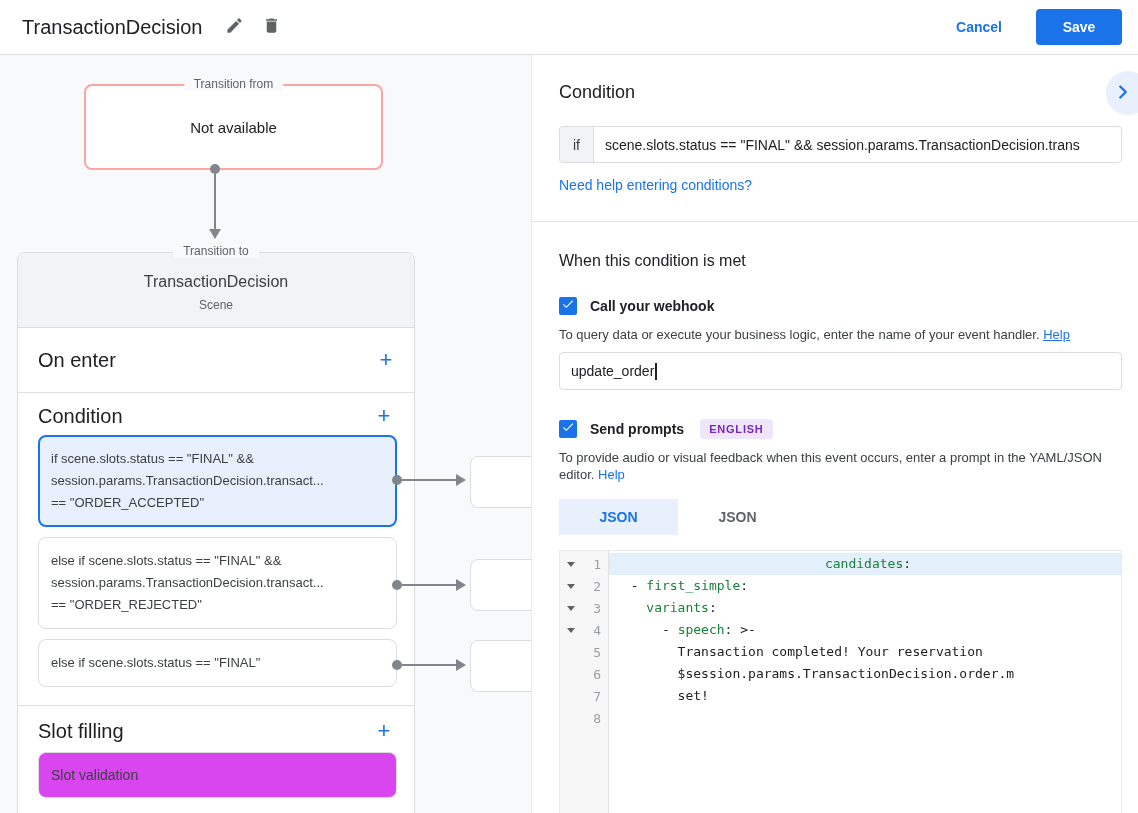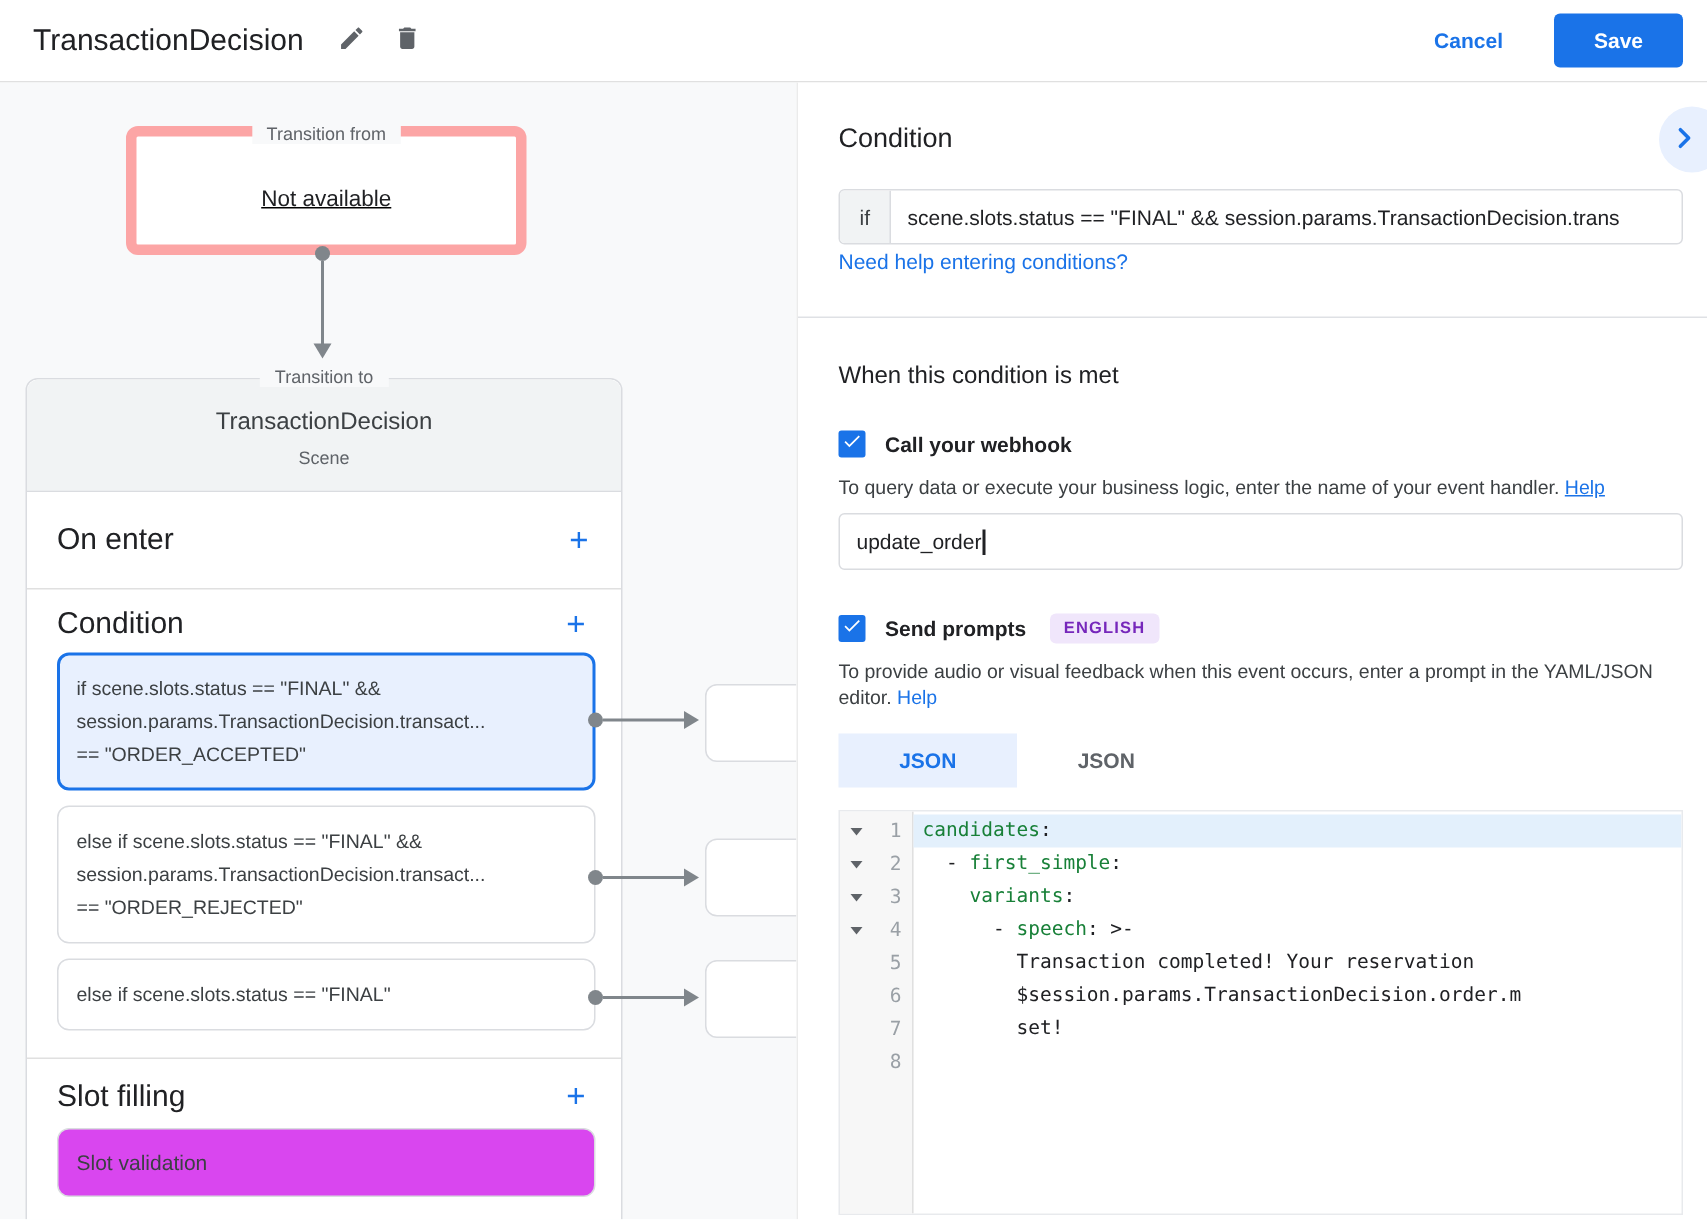--- a/index.html
+++ b/index.html
@@ -16,21 +16,21 @@
   .btn-cancel { background: none; border: none; color: #1a73e8; font-size: 14px; font-weight: bold; font-family: inherit; cursor: pointer; margin-right: 34px; }
   .btn-save { background: #1a73e8; border: none; color: #fff; font-size: 14px; font-weight: bold; font-family: inherit; cursor: pointer; width: 86px; height: 36px; border-radius: 4px; }
 
   
   .content { position: relative; height: 758px; }
 
   
   .diagram { position: absolute; left: 0; top: 0; bottom: 0; width: 531px; background: #f8f9fa; overflow: hidden; }
   .float-label { position: absolute; top: -9px; left: 50%; transform: translateX(-50%); background: #f8f9fa; padding: 0 10px; font-size: 12px; color: #5f6368; white-space: nowrap; }
 
-  .from-card { position: absolute; left: 84px; top: 29px; width: 267px; height: 86px; background: #fff; border: 7px solid #fca5a5; border-radius: 8px; text-decoration: underline; }
+  .from-card { position: absolute; left: 84px; top: 29px; width: 299px; height: 86px; background: #fff; border: 2px solid #fca5a5; border-radius: 8px; }
   .from-value { text-align: center; margin-top: 33px; font-size: 15px; color: #202124; }
 
   .dot { position: absolute; width: 10px; height: 10px; border-radius: 50%; background: #80868b; }
   .vline { position: absolute; left: 214px; top: 119px; width: 2px; height: 56px; background: #80868b; }
   .arrow-down { position: absolute; left: 209px; top: 174px; width: 0; height: 0; border-left: 6px solid transparent; border-right: 6px solid transparent; border-top: 10px solid #80868b; }
   .hline { position: absolute; height: 2px; width: 54px; left: 402px; background: #80868b; }
   .arrow-right { position: absolute; left: 456px; width: 0; height: 0; border-top: 6px solid transparent; border-bottom: 6px solid transparent; border-left: 10px solid #80868b; }
 
   .scene-card { position: absolute; left: 17px; top: 197px; width: 398px; height: 580px; background: #fff; border: 1px solid #dadce0; border-radius: 8px; }
   .scene-header { background: #f1f3f4; border-bottom: 1px solid #dadce0; border-radius: 8px 8px 0 0; height: 75px; text-align: center; padding-top: 20px; }
@@ -58,21 +58,21 @@
   .panel { position: absolute; left: 531px; right: 0; top: 0; bottom: 0; background: #fff; border-left: 1px solid #ebebeb; padding: 26px 16px 0 27px; overflow: hidden; }
   .panel-title { font-size: 18px; font-weight: 400; color: #202124; line-height: 22px; }
   .circle-btn { position: absolute; top: 16px; right: -12px; width: 44px; height: 44px; border-radius: 50%; background: #e8f0fe; border: none; cursor: pointer; display: flex; align-items: center; justify-content: center; }
   .circle-btn svg { stroke: #1a73e8; margin-right: 10px; }
 
   .if-row { margin-top: 23px; height: 37px; border: 1px solid #dadce0; border-radius: 4px; display: flex; align-items: stretch; overflow: hidden; }
   .if-label { width: 34px; background: #f1f3f4; border-right: 1px solid #dadce0; display: flex; align-items: center; justify-content: center; font-size: 14px; color: #3c4043; flex: none; }
   .if-value { flex: 1; display: flex; align-items: center; padding: 0 11px; font-size: 14px; color: #202124; white-space: nowrap; overflow: hidden; }
 
   .link { color: #1a73e8; font-size: 14px; text-decoration: none; cursor: pointer; }
-  .help-link-row { margin-top: 3px; }
+  .help-link-row { margin-top: 13px; }
   .panel-divider { border: none; border-top: 1px solid #dfe1e5; margin: 27px -16px 0 -27px; }
 
   .when-title { margin-top: 30px; font-size: 16px; font-weight: 400; color: #202124; }
 
   .check-row { display: flex; align-items: center; margin-top: 27px; }
   .checkbox { width: 18px; height: 18px; background: #1a73e8; border-radius: 2px; display: flex; align-items: center; justify-content: center; cursor: pointer; flex: none; }
   .check-label { font-size: 14px; font-weight: bold; color: #202124; margin-left: 13px; cursor: default; }
   .badge { background: #f0e6fb; color: #7627bb; font-size: 11px; font-weight: bold; letter-spacing: 0.8px; padding: 4px 9px; border-radius: 4px; margin-left: 16px; }
 
   .desc { margin-top: 11px; font-size: 13px; color: #3c4043; line-height: 17px; }
@@ -91,21 +91,21 @@
   
   .editor { margin-top: 15px; margin-right: 0; border: 1px solid #e8eaed; position: relative; height: 270px; font-family: "DejaVu Sans Mono", monospace; font-size: 13px; overflow: hidden; background: #fff; }
   .gutter-bg { position: absolute; left: 0; top: 0; bottom: 0; width: 49px; background: #f7f7f7; border-right: 1px solid #e0e0e0; }
   .code-rows { position: relative; padding-top: 2px; }
   .code-row { display: flex; height: 22px; align-items: center; }
   .gutter-cell { width: 49px; flex: none; display: flex; align-items: center; padding-right: 8px; position: relative; }
   .fold { width: 0; height: 0; border-left: 4px solid transparent; border-right: 4px solid transparent; border-top: 5px solid #5f6368; margin-left: 7px; cursor: pointer; }
   .fold.hidden { visibility: hidden; }
   .lnum { flex: 1; text-align: right; color: #9aa0a6; font-size: 13px; }
   .code-text { flex: 1; white-space: pre; padding-left: 6px; color: #202124; overflow: hidden; height: 22px; line-height: 22px; }
-  .code-row.highlight .code-text { background: #e3f0fc; }
+  .code-row.highlight .code-text { background: #e3f0fc; text-align: center; }
   .tok-key { color: #188038; }
   .tok-plain { color: #202124; }
 </style>
 </head>
 <body>
 
 <div class="app">
 
   <header class="topbar">
     <div class="topbar-left">

